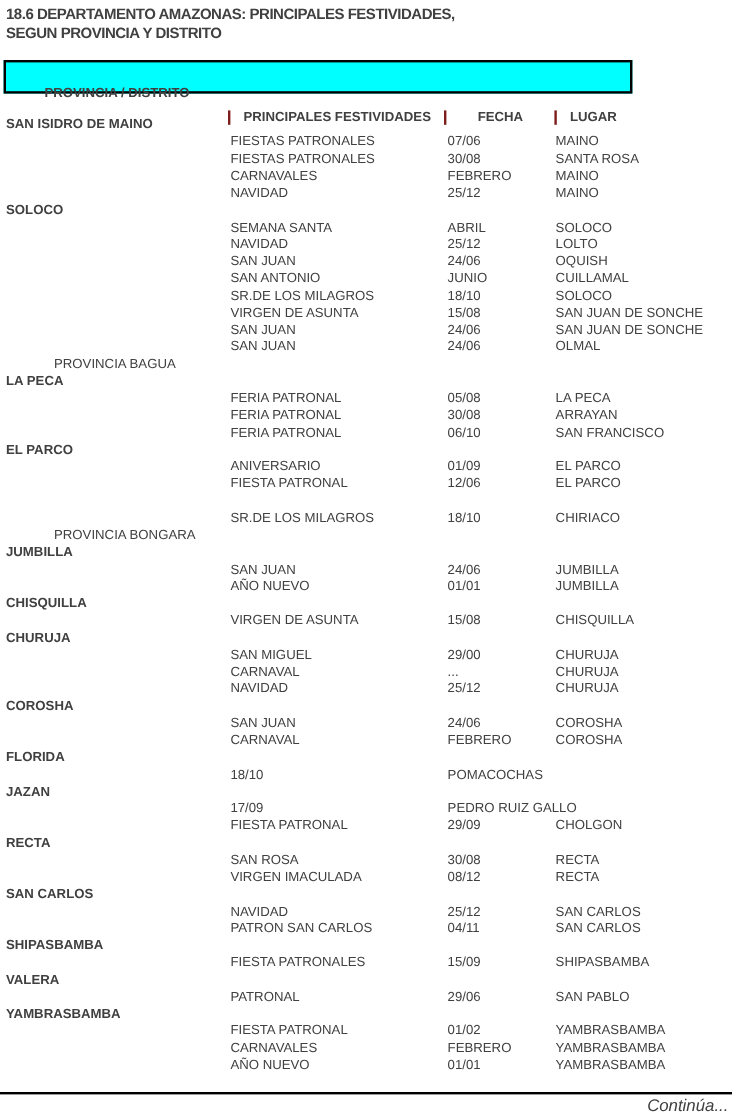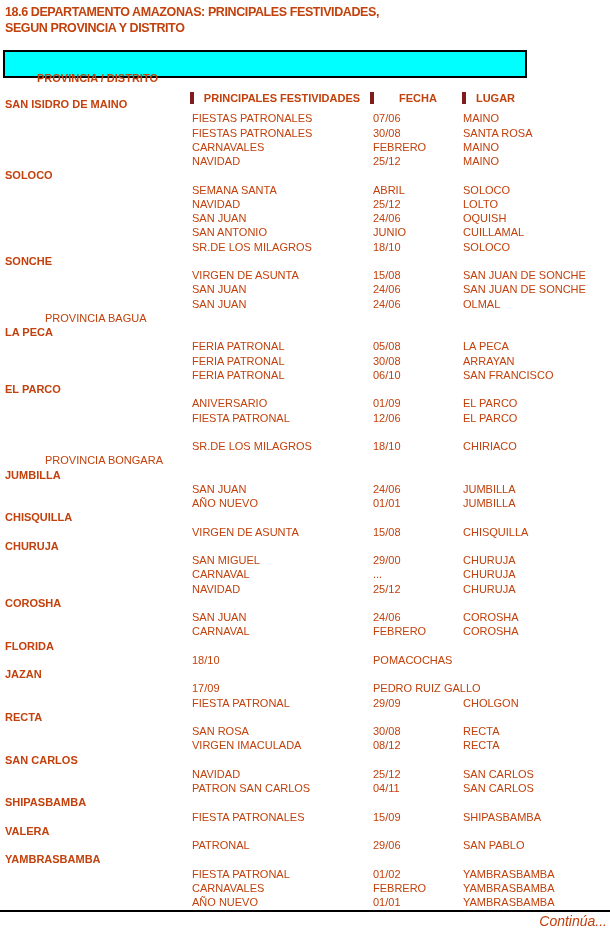--- a/index.html
+++ b/index.html
@@ -1,32 +1,32 @@
 <!DOCTYPE html>
 <html><head>
 <meta charset="utf-8">
 <style>
   html,body{margin:0;padding:0;background:#ffffff;}
   .page{
-    position:relative;width:610px;height:929px;background:#ffffff;color:#c2410c;
+    position:relative;width:610px;height:929px;background:#ffffff;color:#404040;
     font-family:"Liberation Sans", sans-serif;overflow:hidden;
   }
   .title{
     position:absolute;left:5px;top:4px;font-weight:bold;font-size:12.5px;
     line-height:16px;letter-spacing:-0.4px;white-space:nowrap;
   }
   .thead{
     position:absolute;left:3px;top:50px;width:524px;height:28px;box-sizing:border-box;
     border:2px solid #000;display:grid;grid-template-columns:185px 180px 92px 1fr;
   }
   .th{
     display:flex;align-items:center;justify-content:center;
     font-weight:bold;font-size:11px;box-sizing:border-box;white-space:nowrap;
   }
-  .th + .th{border-left:4px solid #7f1d1d;margin-top:40px;}
+  .th + .th{border-left:2px solid #7f1d1d;margin-top:40px;}
   .tbody{position:absolute;left:0;top:97px;width:610px;}
   .trow{
     display:grid;grid-template-columns:192px 181px 90px auto;
     height:14.25px;font-size:11px;line-height:14.25px;white-space:nowrap;
   }
   .trow .c1{padding-left:5px;font-weight:bold;}
   .trow.province .c1{font-weight:normal;margin-left:40px;}
   .rule{position:absolute;left:0;top:910px;width:610px;height:2px;background:#000;}
   .continua{position:absolute;right:3px;top:913px;font-size:14px;font-style:italic;}
 </style>
@@ -107,26 +107,20 @@
         <div class="c2">SAN ANTONIO</div>
         <div class="c3">JUNIO</div>
         <div class="c4">CUILLAMAL</div>
       </div>
       <div class="trow entry">
         <div class="c1"></div>
         <div class="c2">SR.DE LOS MILAGROS</div>
         <div class="c3">18/10</div>
         <div class="c4">SOLOCO</div>
       </div>
-      <div class="trow district">
-        <div class="c1">SONCHE</div>
-        <div class="c2"></div>
-        <div class="c3"></div>
-        <div class="c4"></div>
-      </div>
       <div class="trow entry">
         <div class="c1"></div>
         <div class="c2">VIRGEN DE ASUNTA</div>
         <div class="c3">15/08</div>
         <div class="c4">SAN JUAN DE SONCHE</div>
       </div>
       <div class="trow entry">
         <div class="c1"></div>
         <div class="c2">SAN JUAN</div>
         <div class="c3">24/06</div>

